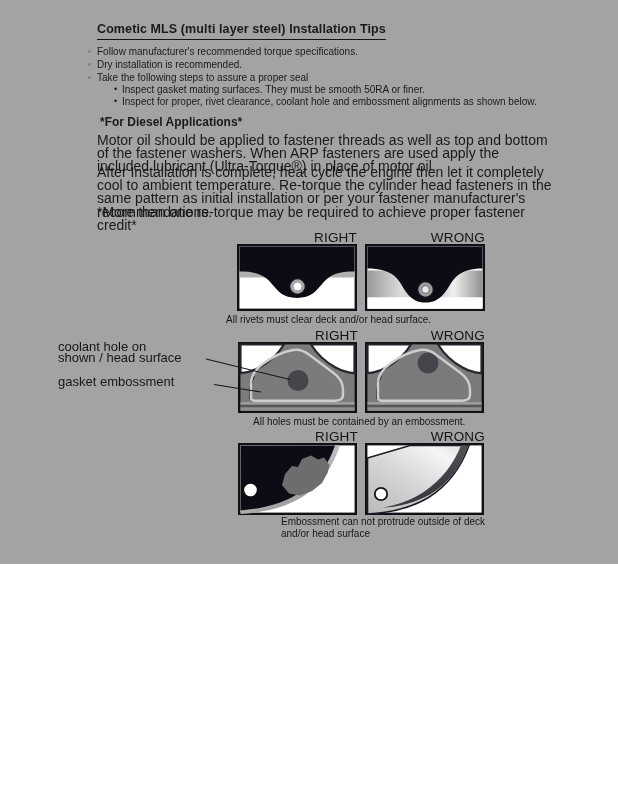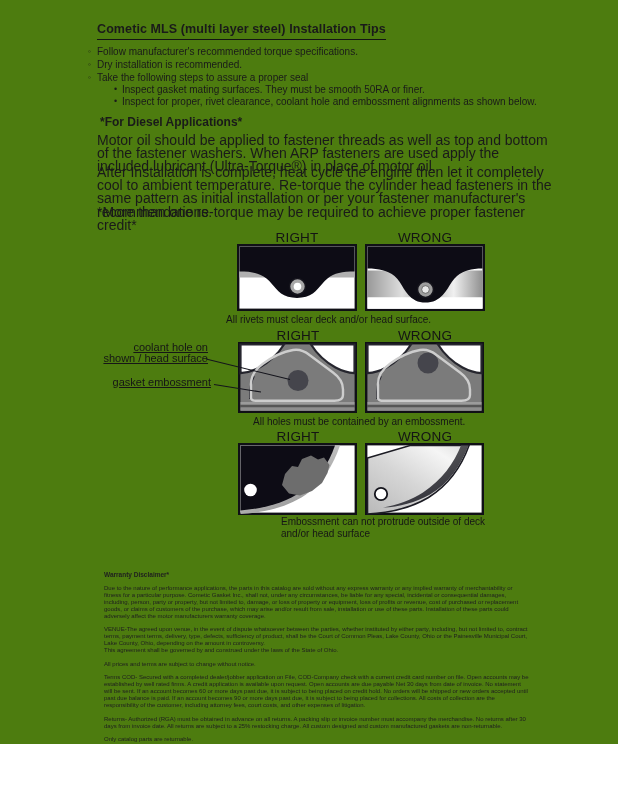--- a/index.html
+++ b/index.html
@@ -1,39 +1,39 @@
 <!DOCTYPE html>
 <html><head>
 <meta charset="utf-8">
 <style>
   html,body{margin:0;padding:0;background:#ffffff;}
   .page{
-    position:relative;width:618px;height:744px;background:#4d7c0f;overflow:hidden;
+    position:relative;width:618px;height:564px;background:#a3a3a3;overflow:hidden;
     font-family:"Liberation Sans", sans-serif;color:#1a1a1a;
   }
   .abs{position:absolute;}
   
   .doc-title{
     left:97px;top:22px;font-size:12.5px;font-weight:bold;letter-spacing:.1px;
     border-bottom:1.6px solid #141414;padding-bottom:2.5px;white-space:nowrap;
   }
   
   .tips{left:88px;top:45px;width:475px;font-size:10px;}
   .tip-row{display:flex;align-items:flex-start;line-height:13px;}
   .tip-row.sub{margin-left:26px;line-height:11.5px;}
   .tip-marker{width:9px;flex:0 0 9px;font-size:8px;line-height:13px;}
   .tip-row.sub .tip-marker{font-size:9px;line-height:11.5px;width:8px;flex-basis:8px;}
   
   .diesel-heading{left:100px;top:115px;font-size:12px;font-weight:bold;}
   .body-para{left:97px;width:455px;font-size:14px;line-height:13.2px;}
   .p1{top:134px;} .p2{top:166px;} .note{top:206px;}
   
-  .dg-label{width:120px;text-align:center;font-size:13.5px;color:#141414;letter-spacing:.2px;}
+  .dg-label{width:120px;text-align:right;font-size:13.5px;color:#141414;letter-spacing:.2px;}
   .cap{font-size:10px;color:#161616;line-height:11.5px;}
-  .side-label{font-size:11px;line-height:10.5px;text-align:right;color:#161616;text-decoration:underline;}
+  .side-label{font-size:13px;line-height:10.5px;color:#161616;}
   .leaders{pointer-events:none;}
   .doc-code{left:389px;top:761px;font-size:13px;color:#222;}
   
   .legal{left:104px;top:571px;width:425px;color:#1f1f1f;}
   .legal-h{font-size:6.5px;font-weight:bold;margin:0 0 6.5px 0;}
   .legal-p{font-size:6px;line-height:7px;margin:0 0 6.5px 0;}
   .legal-p.tight{margin-bottom:0;}
   svg{display:block;}
 </style>
 </head>

